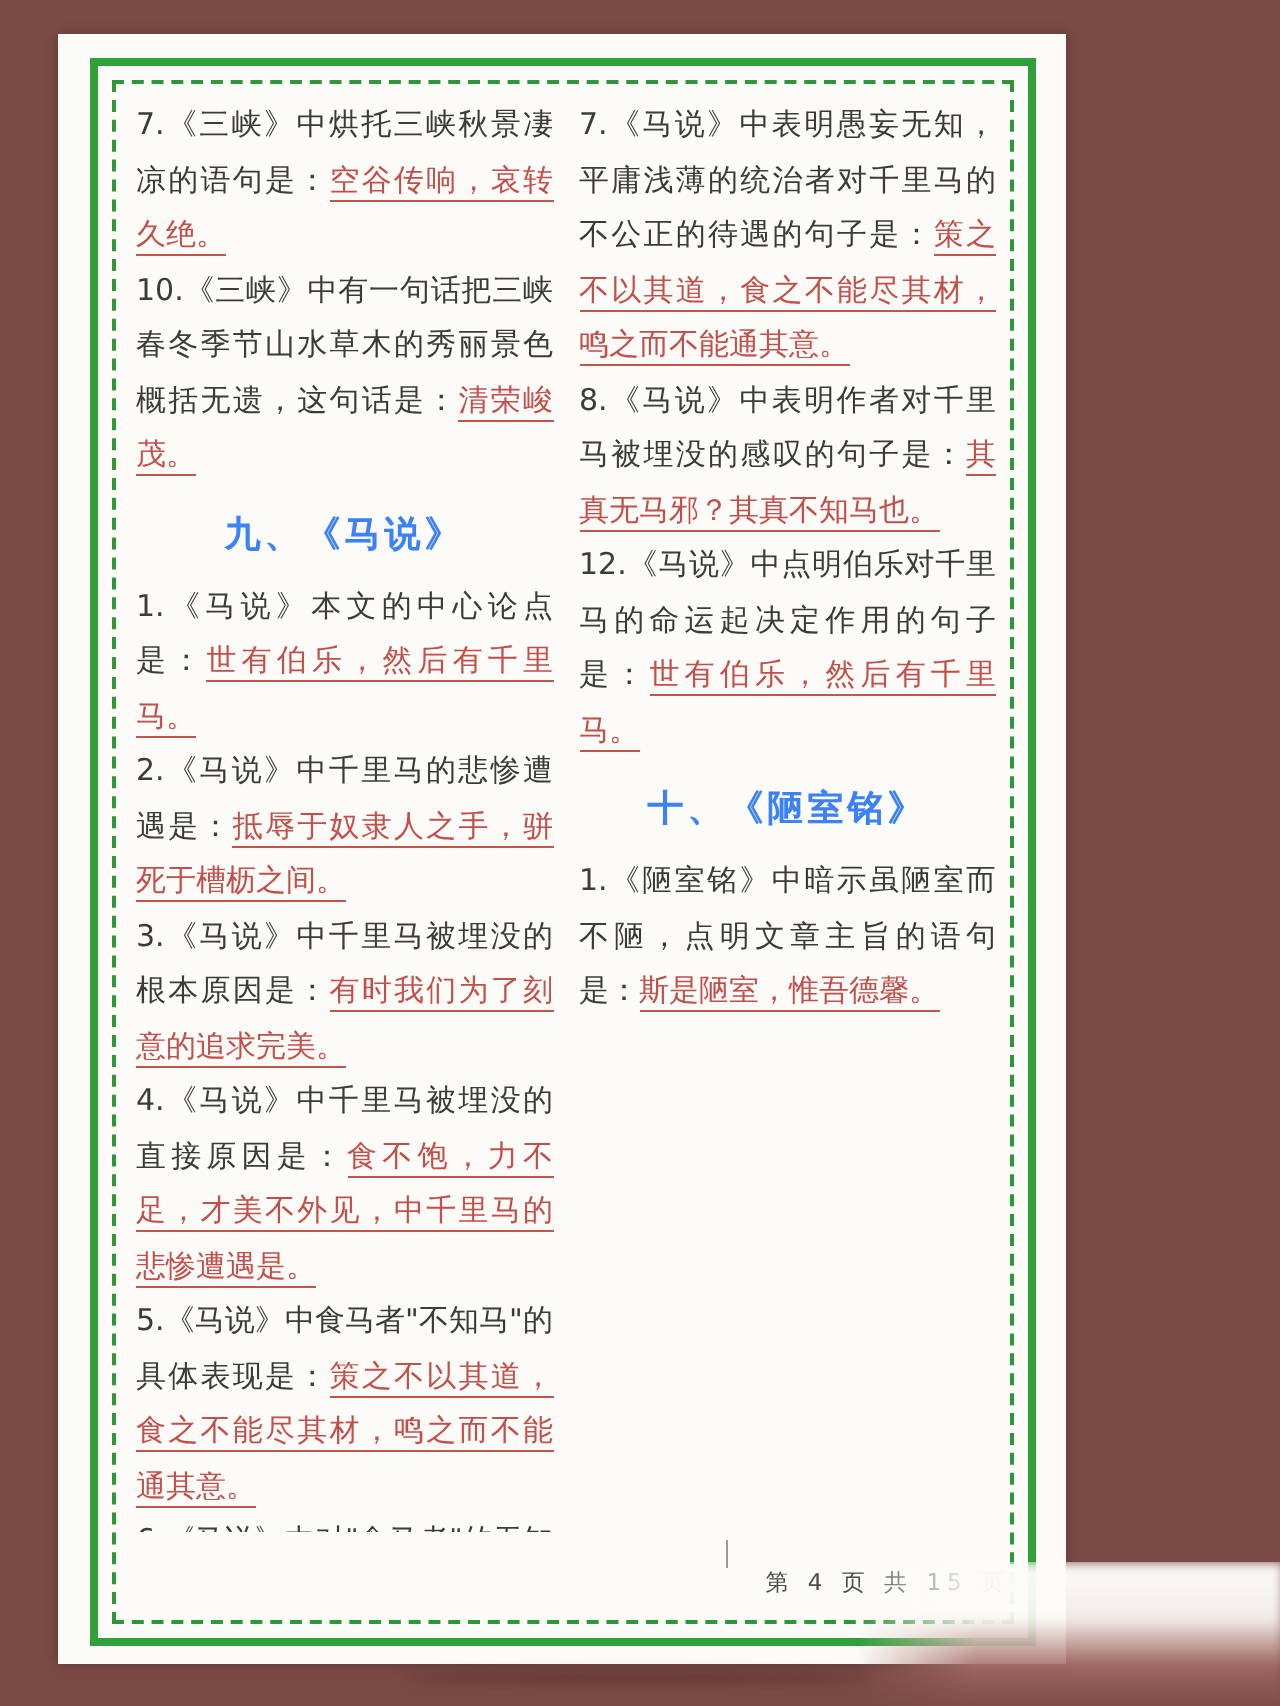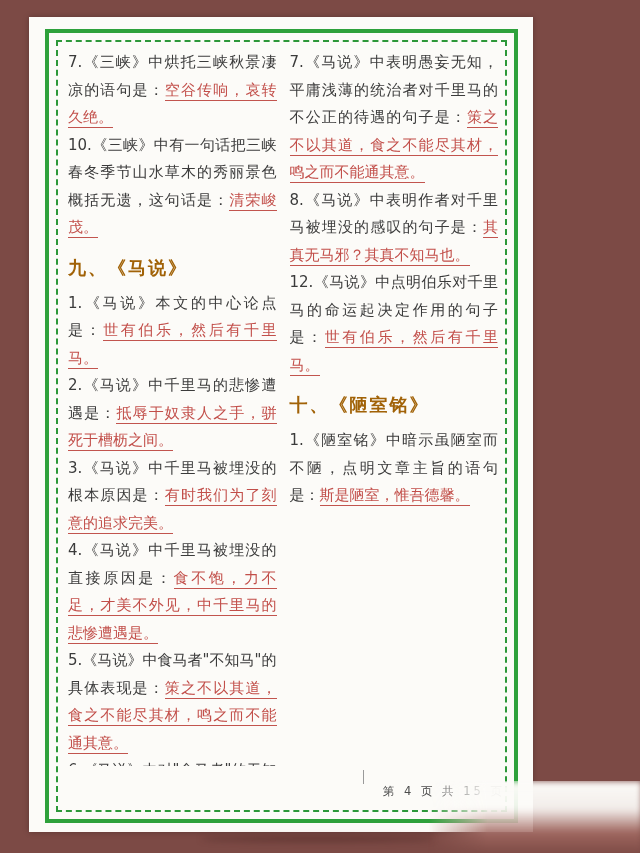--- a/index.html
+++ b/index.html
@@ -42,24 +42,24 @@
     color: #3b3b3b;
     text-align: justify;
   }
   .q { color: #3b3b3b; }
   .a {
     color: #c24f4a;
     border-bottom: 1.5px solid #c2544e;
     padding-bottom: 1px;
   }
   .heading {
-    color: #a16207;
+    color: #3b82f6;
     font-weight: bold;
     font-size: 18px;
-    text-align: left;
+    text-align: center;
     letter-spacing: 2px;
     margin: 13px 0 9px 0;
     line-height: 26px;
   }
   .footer {
     position: absolute;
     left: 0; right: 0; bottom: 11px;
     text-align: right;
     font-size: 11.5px;
     color: #4c4c4c;

